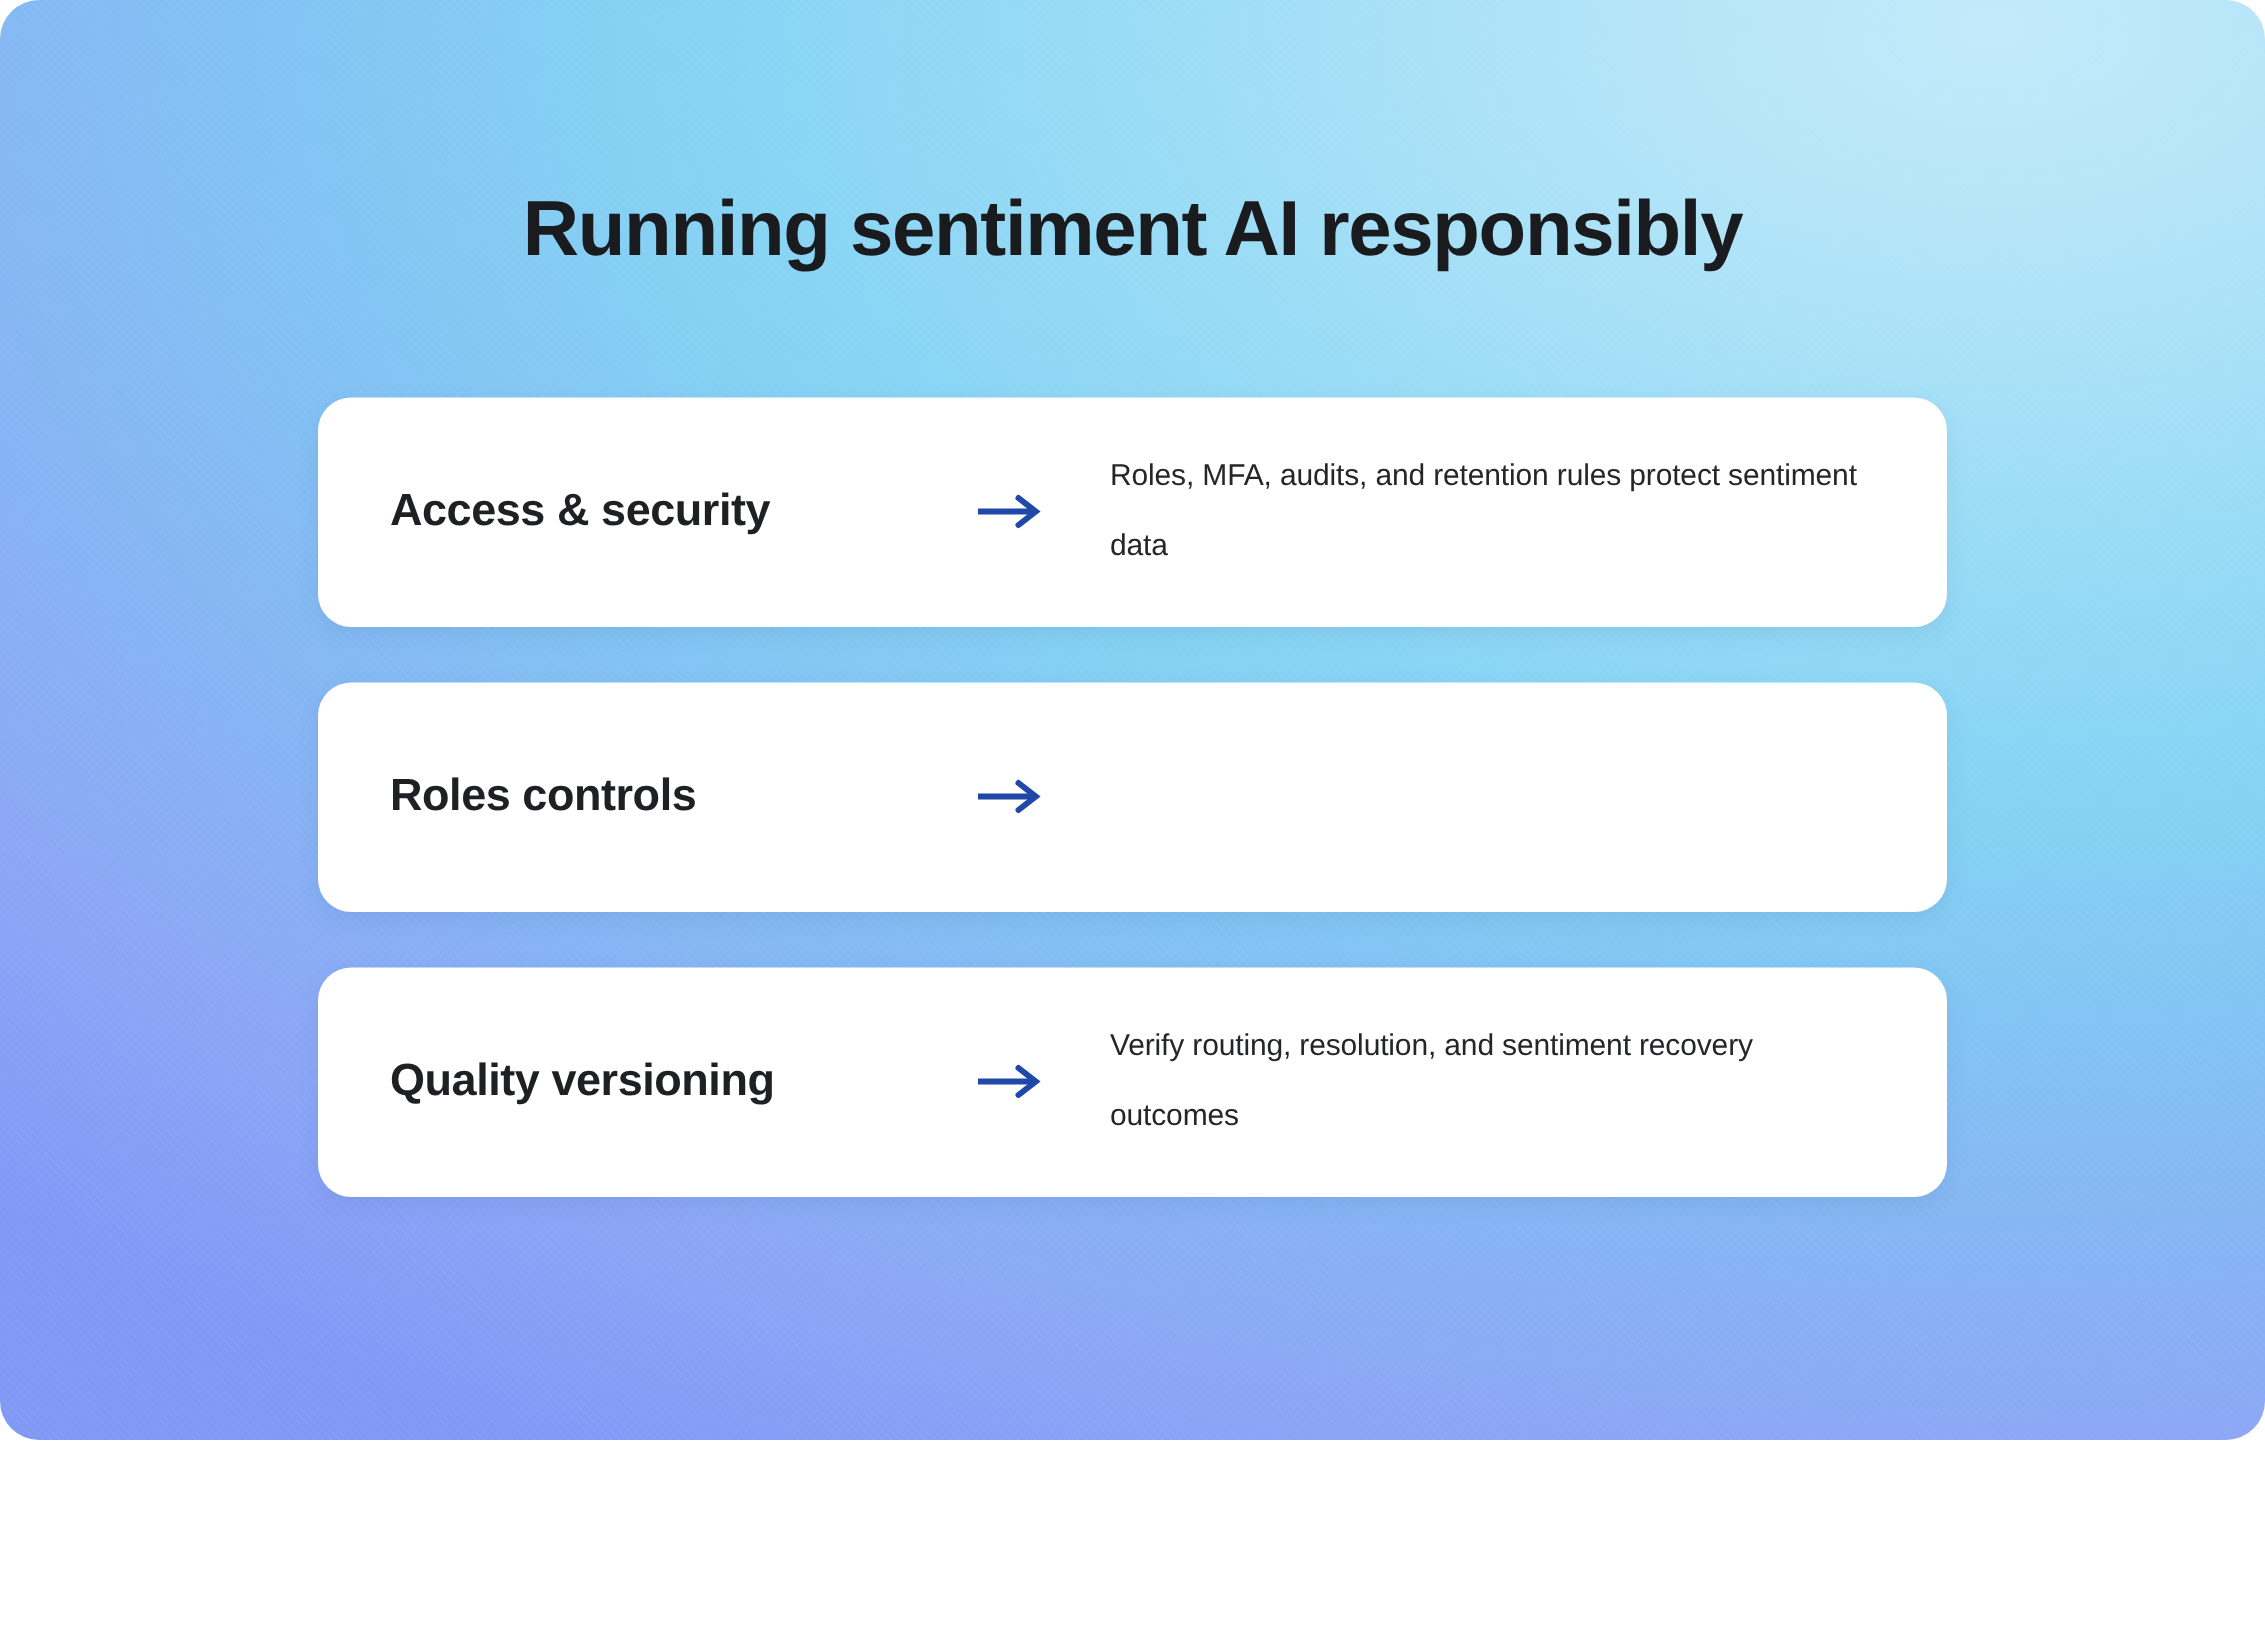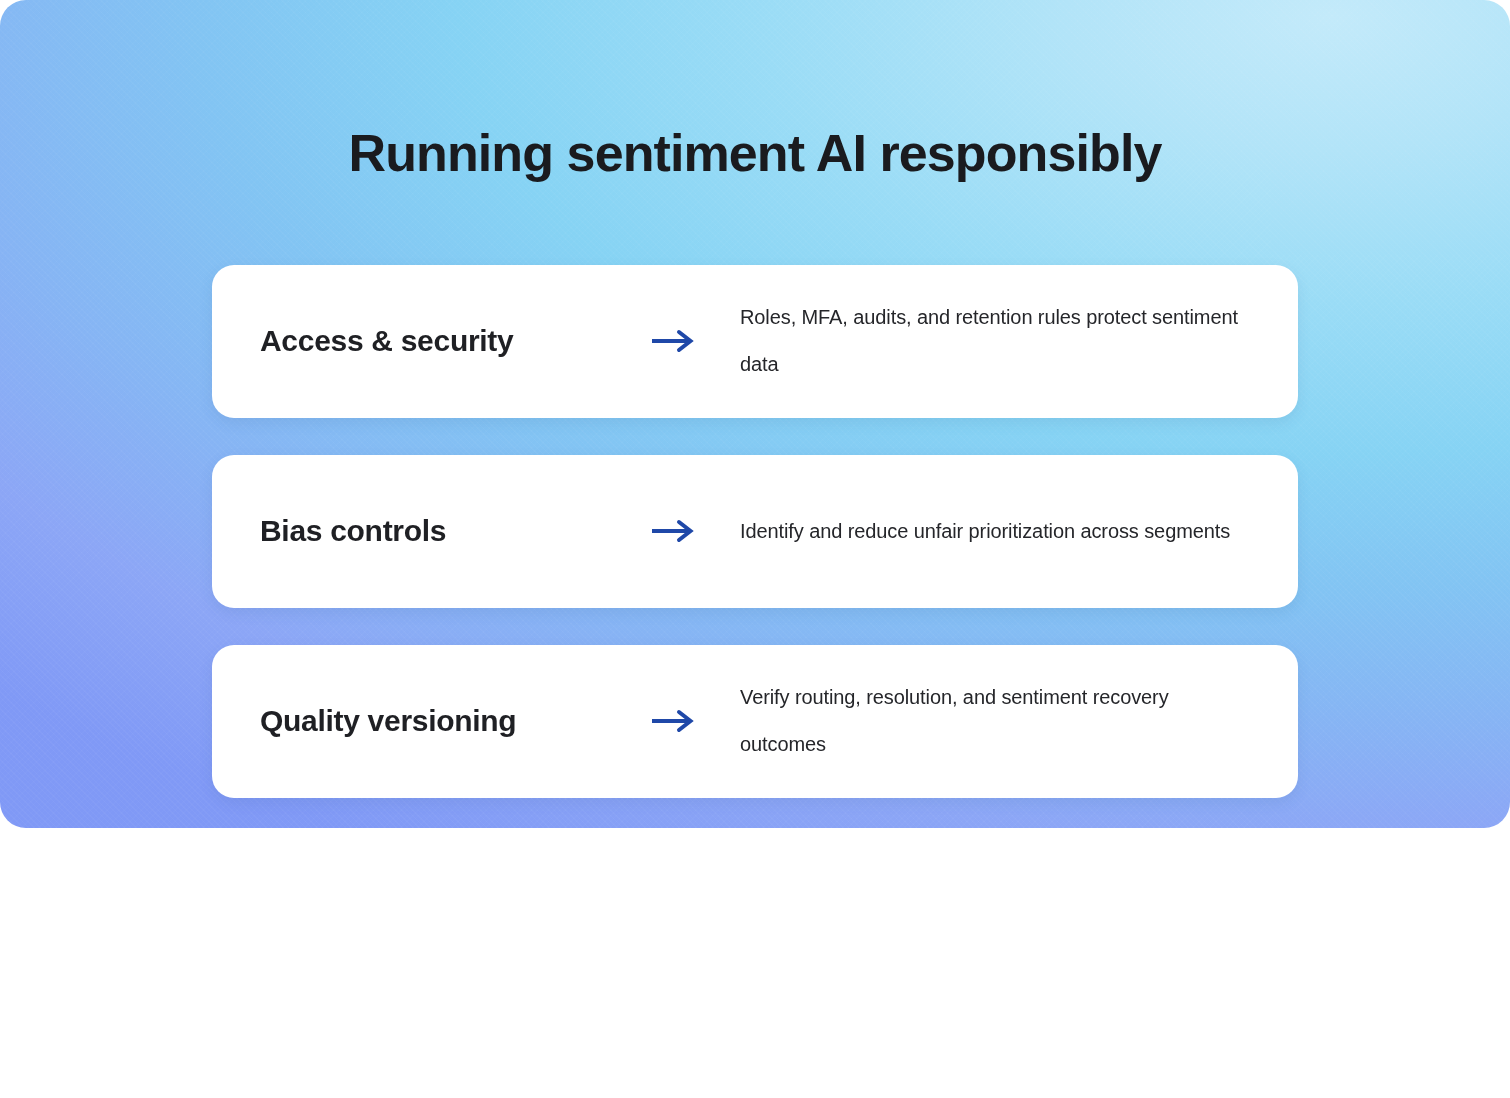--- a/index.html
+++ b/index.html
@@ -11,21 +11,21 @@
   }
 
   body {
     font-family: "Liberation Sans", sans-serif;
     background: #ffffff;
   }
 
   #canvas {
     position: relative;
     width: 1510px;
-    height: 828px;
+    height: 960px;
     border-radius: 26px;
     overflow: hidden;
     background:
       radial-gradient(125% 115% at 88% 2%, #c3eafa 0%, #b2e4f8 14%, #9adcf6 30%, #86d3f4 46%, #82c4f3 60%, #86b4f4 74%, #8ca6f6 86%, #8099f6 100%);
   }
 
   
   #canvas::after {
     content: "";
     position: absolute;
@@ -118,28 +118,27 @@
         <svg width="48" height="24" viewBox="0 0 48 24" aria-hidden="true">
           <path d="M2 12 H38" stroke="#1f48a8" stroke-width="4" stroke-linecap="butt" fill="none"></path>
           <path d="M29 3 L40.5 12 L29 21" stroke="#1f48a8" stroke-width="4" stroke-linecap="round" stroke-linejoin="miter" fill="none"></path>
         </svg>
       </div>
       <div class="card-desc">Roles, MFA, audits, and retention rules protect sentiment data</div>
     </div>
 
 
     <div class="card">
-      <div class="card-label">Bias controls</div>
+      <div class="card-label">Roles controls</div>
       <div class="card-arrow">
         <svg width="48" height="24" viewBox="0 0 48 24" aria-hidden="true">
           <path d="M2 12 H38" stroke="#1f48a8" stroke-width="4" stroke-linecap="butt" fill="none"></path>
           <path d="M29 3 L40.5 12 L29 21" stroke="#1f48a8" stroke-width="4" stroke-linecap="round" stroke-linejoin="miter" fill="none"></path>
         </svg>
       </div>
-      <div class="card-desc">Identify and reduce unfair prioritization across segments</div>
     </div>
 
     <div class="card">
       <div class="card-label">Quality versioning</div>
       <div class="card-arrow">
         <svg width="48" height="24" viewBox="0 0 48 24" aria-hidden="true">
           <path d="M2 12 H38" stroke="#1f48a8" stroke-width="4" stroke-linecap="butt" fill="none"></path>
           <path d="M29 3 L40.5 12 L29 21" stroke="#1f48a8" stroke-width="4" stroke-linecap="round" stroke-linejoin="miter" fill="none"></path>
         </svg>
       </div>

